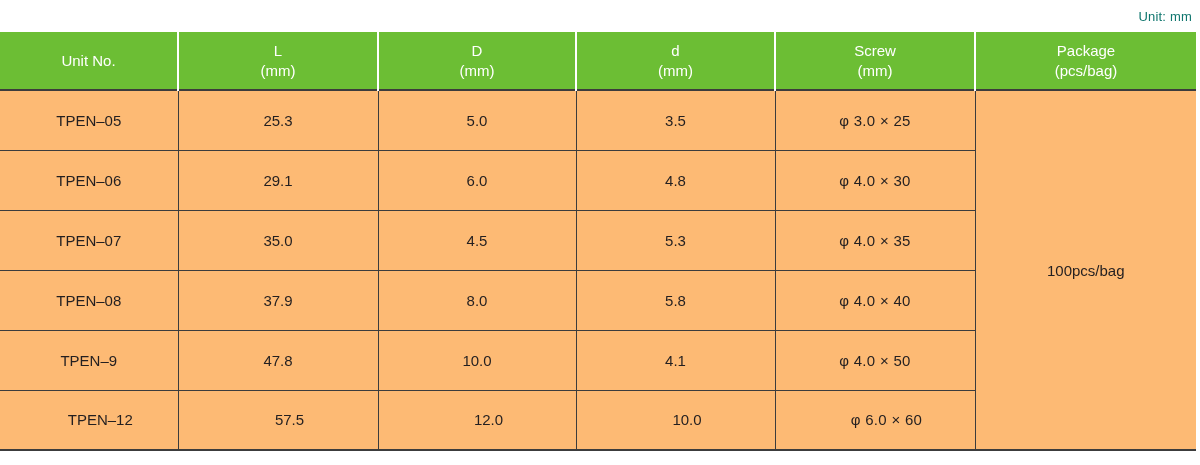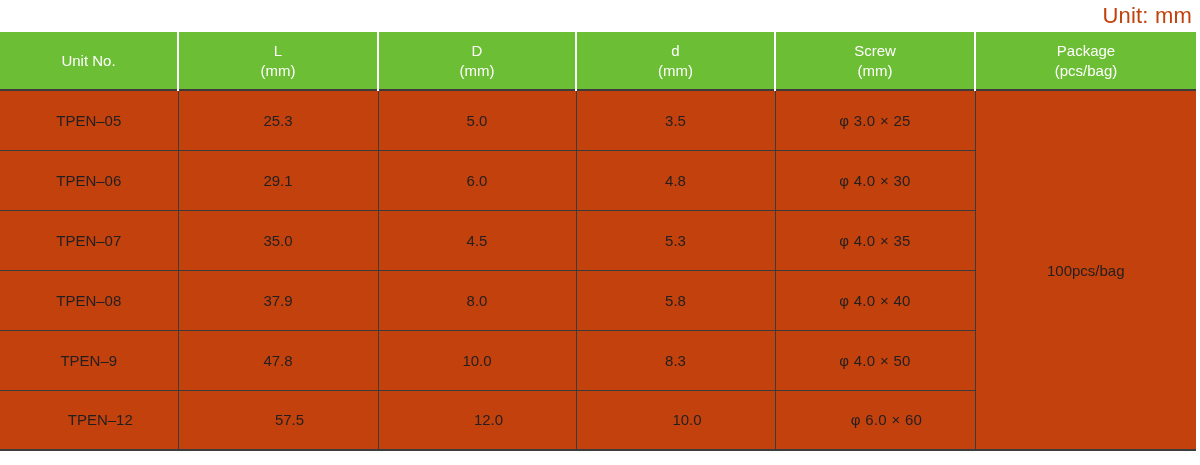--- a/index.html
+++ b/index.html
@@ -25,22 +25,22 @@
   
   .unit-row {
     height: 32px;
     display: flex;
     align-items: center;
     justify-content: flex-end;
     padding-right: 8px;
     box-sizing: border-box;
   }
   .unit-label {
-    font-size: 22px;
-    color: #c2410c;
+    font-size: 13px;
+    color: #0f766e;
     letter-spacing: 0.2px;
   }
 
   
   table.spec {
     width: 1196px;
     margin: 0;
     border-collapse: collapse;
     table-layout: fixed;
   }
@@ -76,21 +76,21 @@
   table.spec tbody td {
     height: 60px;
     font-size: 15px;
     text-align: center;
     vertical-align: middle;
     color: #231f20;
     border-bottom: 1px solid #3c3c3c;
     border-right: 1px solid #3c3c3c;
     padding: 0 4px;
     box-sizing: border-box;
-    background: #c2410c;
+    background: #fdba74;
   }
   table.spec tbody td.pkg {
     border-right: none;
     border-bottom: 2px solid #3c3c3c;
   }
   table.spec tbody tr:last-child td {
     border-bottom: 2px solid #3c3c3c;
     padding-left: 27px;
   }
 
@@ -173,21 +173,21 @@
         <td>TPEN–08</td>
         <td>37.9</td>
         <td>8.0</td>
         <td>5.8</td>
         <td class="screw-val">φ 4.0 × 40</td>
       </tr>
       <tr>
         <td>TPEN–9</td>
         <td>47.8</td>
         <td>10.0</td>
-        <td>8.3</td>
+        <td>4.1</td>
         <td class="screw-val">φ 4.0 × 50</td>
       </tr>
       <tr>
         <td>TPEN–12</td>
         <td>57.5</td>
         <td>12.0</td>
         <td>10.0</td>
         <td class="screw-val">φ 6.0 × 60</td>
       </tr>
     </tbody>

